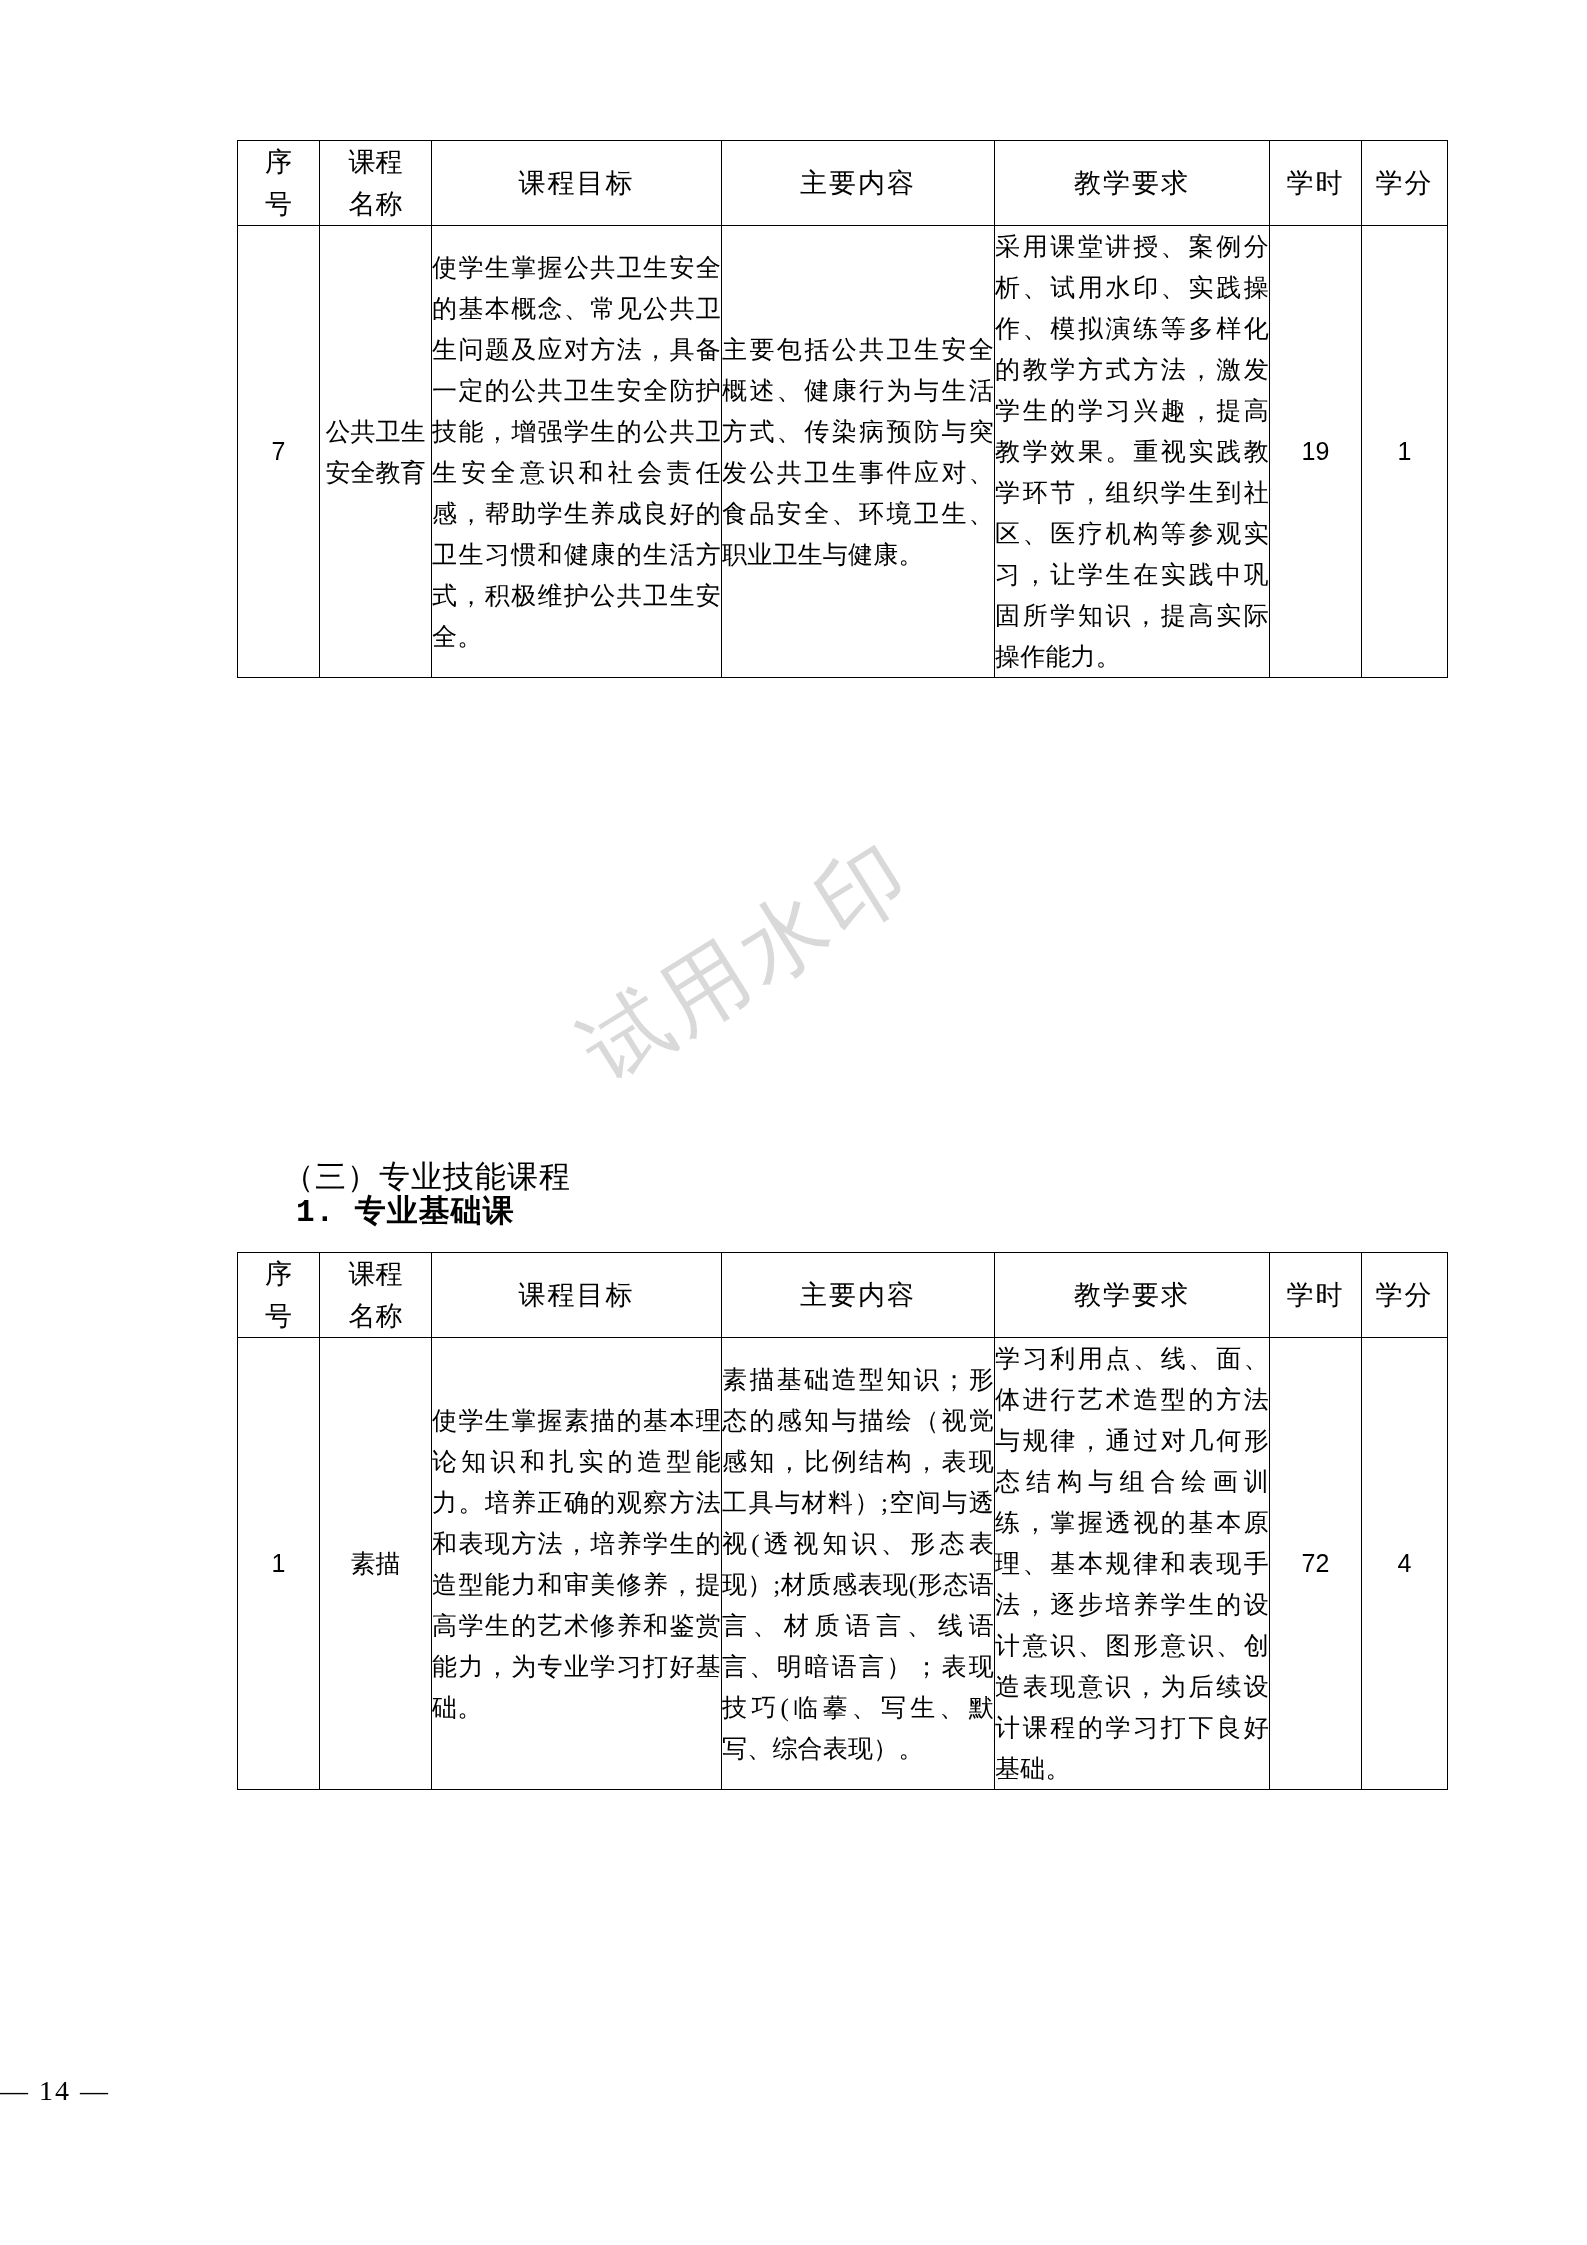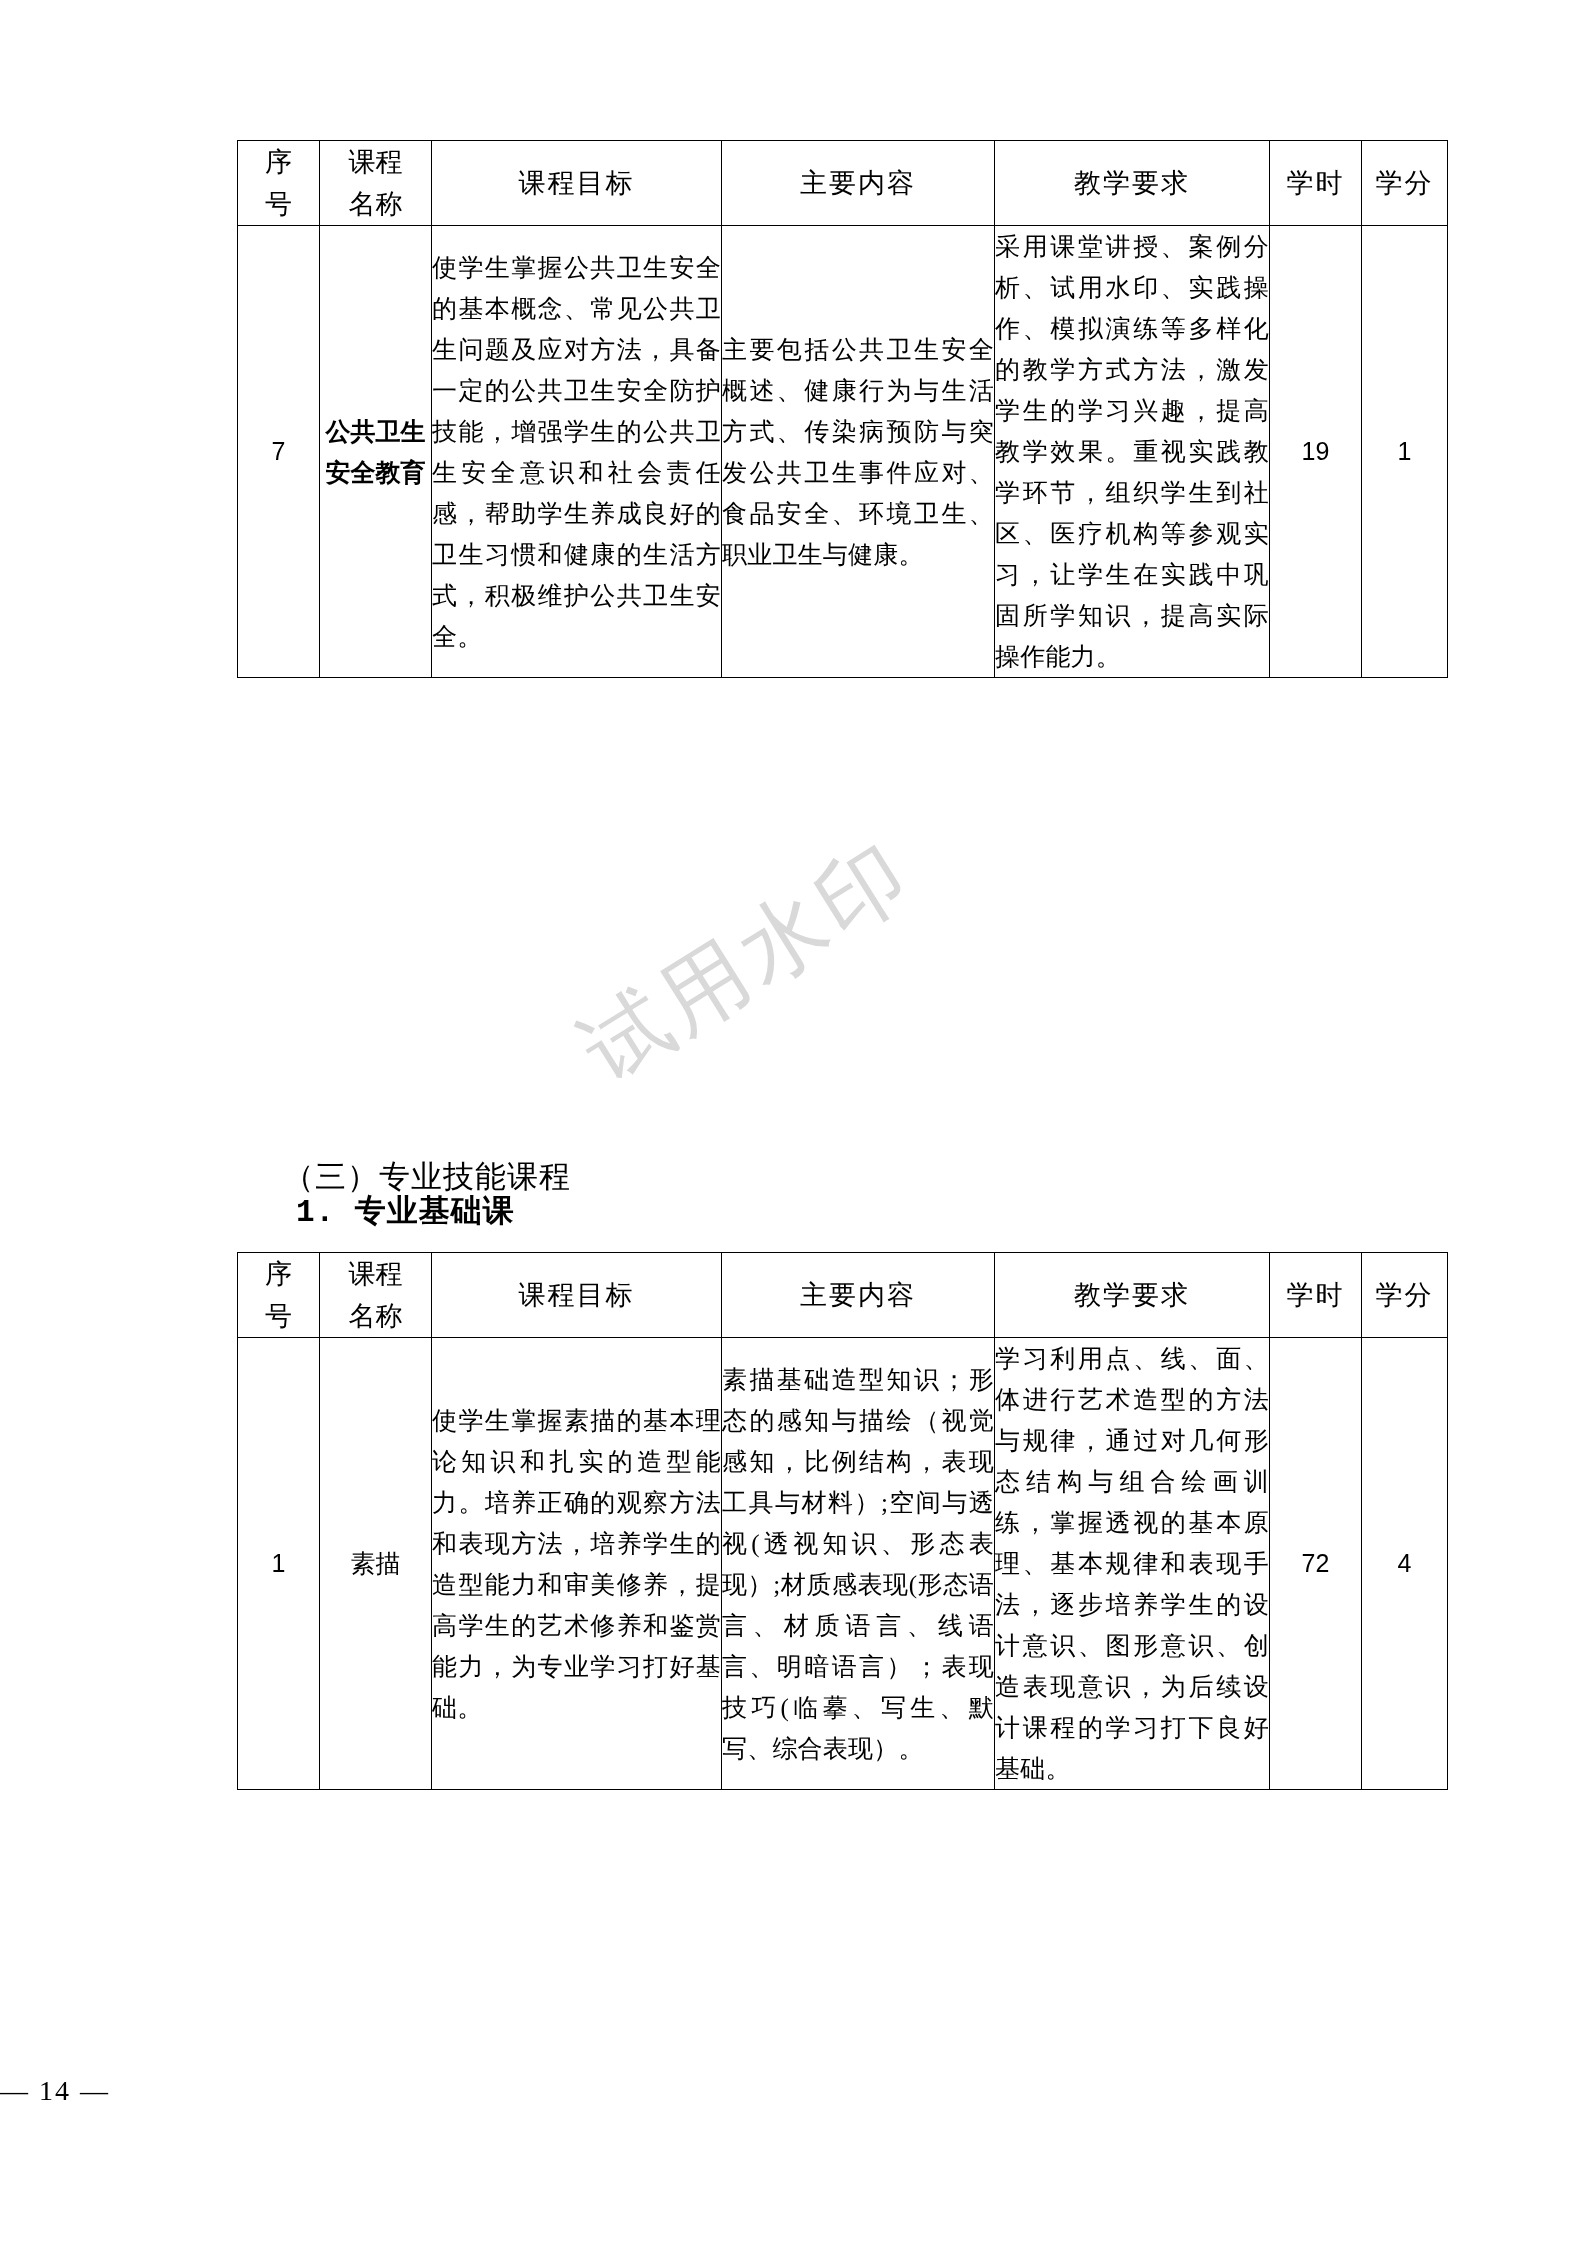--- a/index.html
+++ b/index.html
@@ -91,21 +91,20 @@
   .cell-num {
     text-align: center;
     font-size: 27px;
     font-family: "Liberation Sans", sans-serif;
   }
   .cell-name {
     text-align: center;
     font-size: 25.5px;
     line-height: 41px;
     padding: 6px 8px;
-    font-weight: bold;
   }
   .cell-name-1 {
     text-align: center;
     font-size: 25.5px;
   }
 
   
   .heading {
     position: absolute;
     font-size: 30px;

